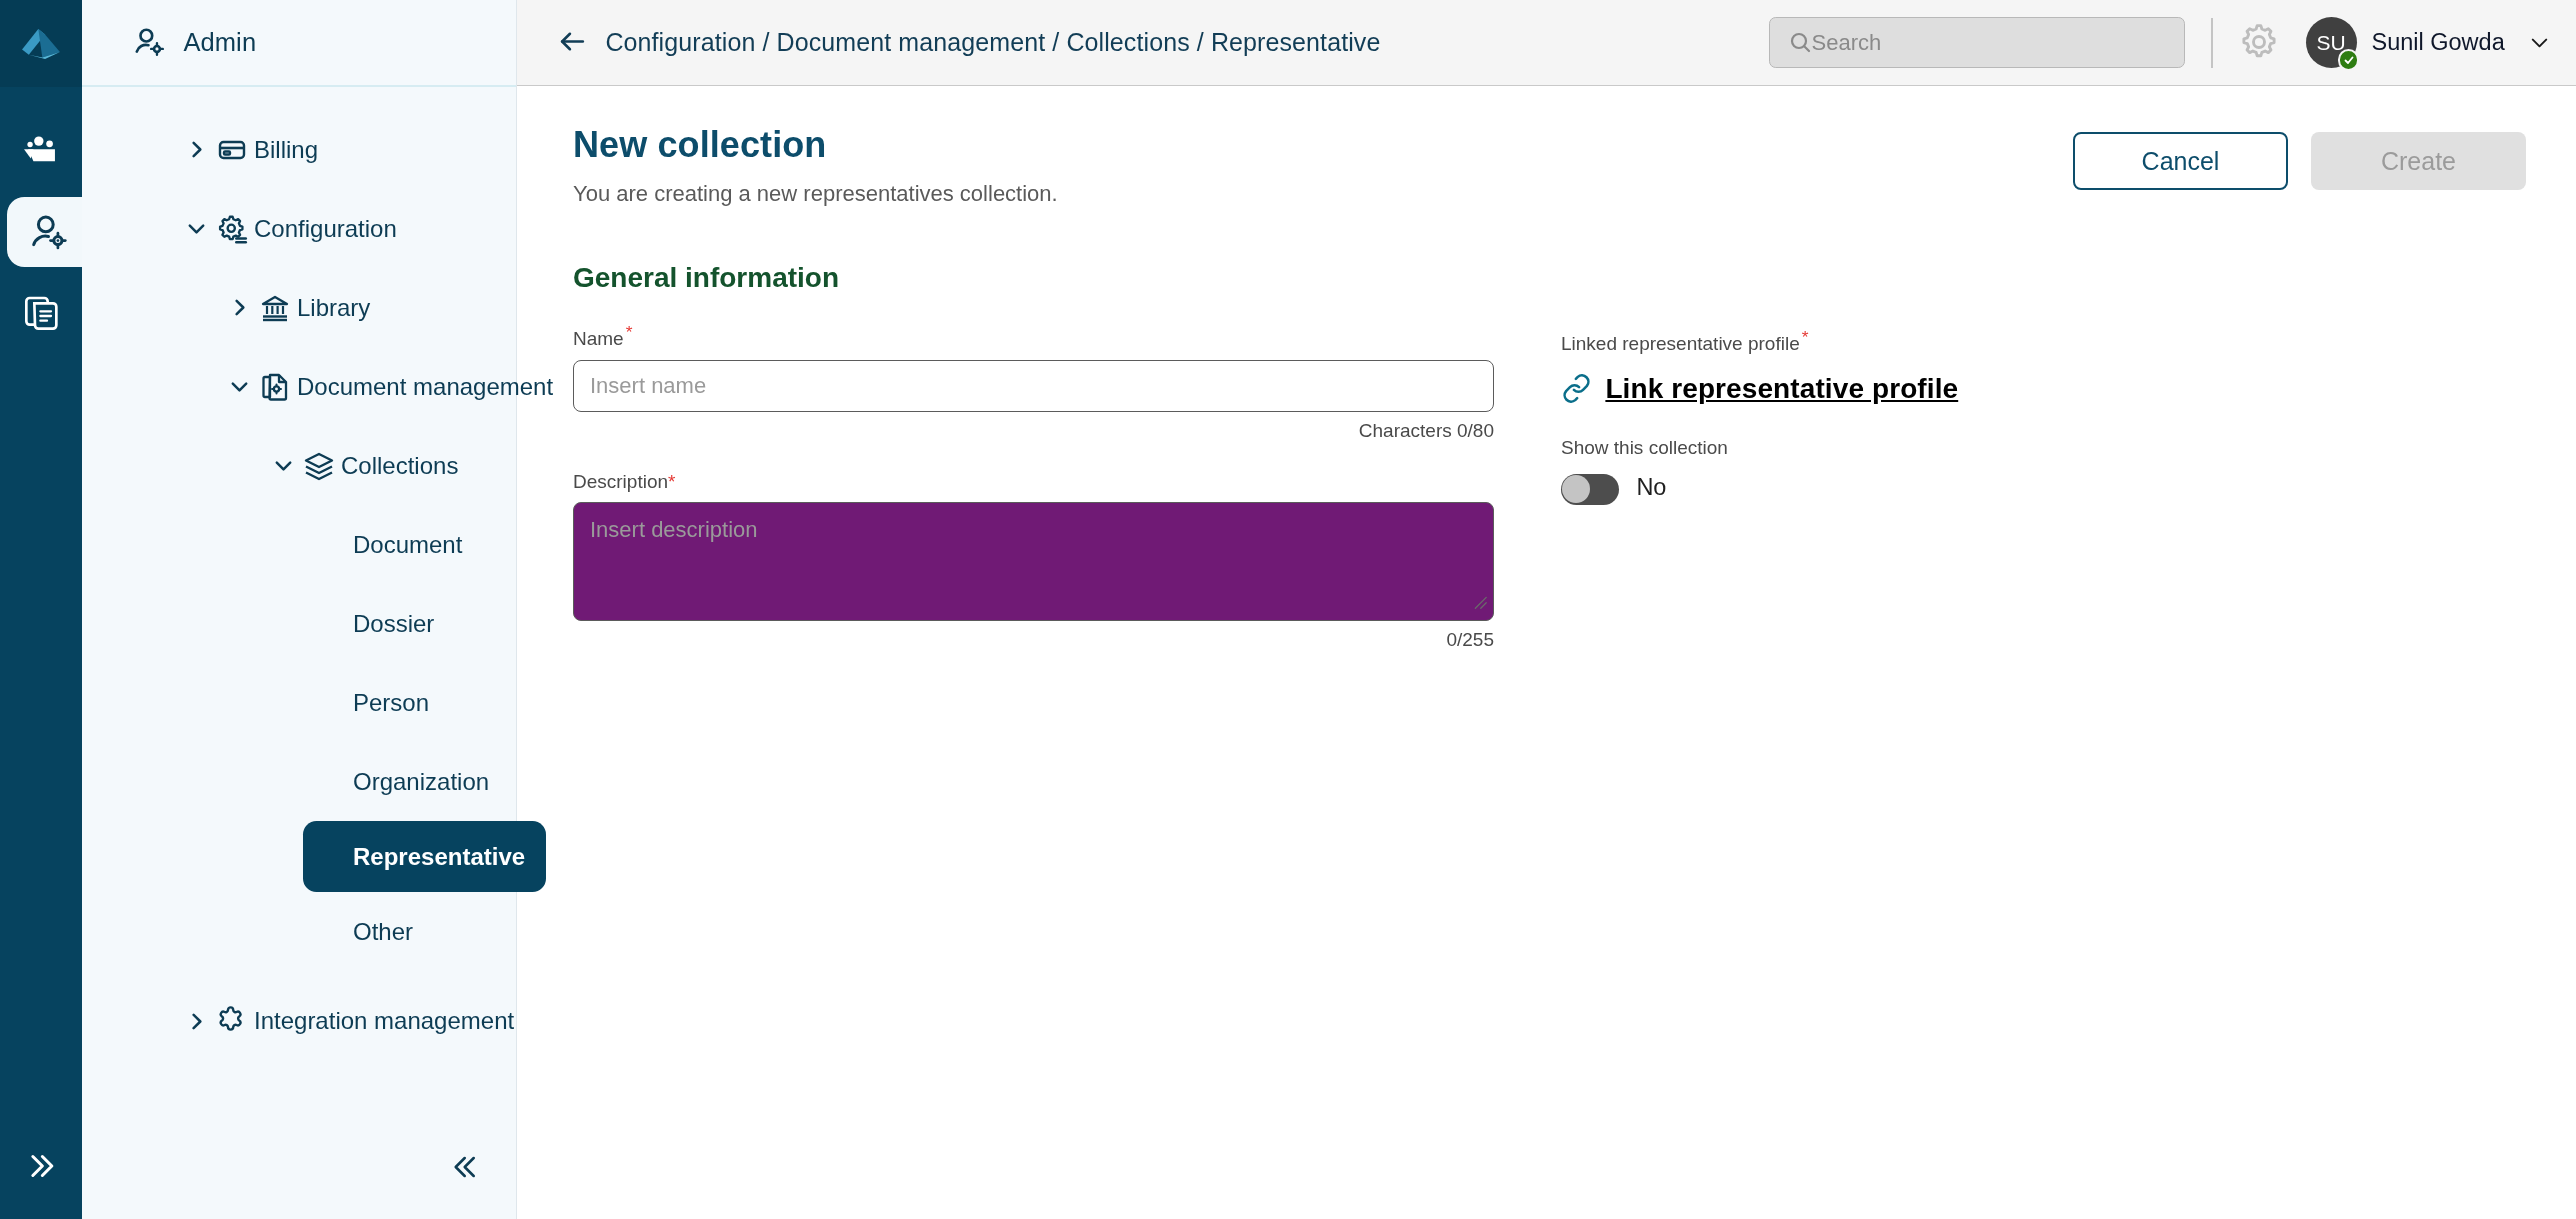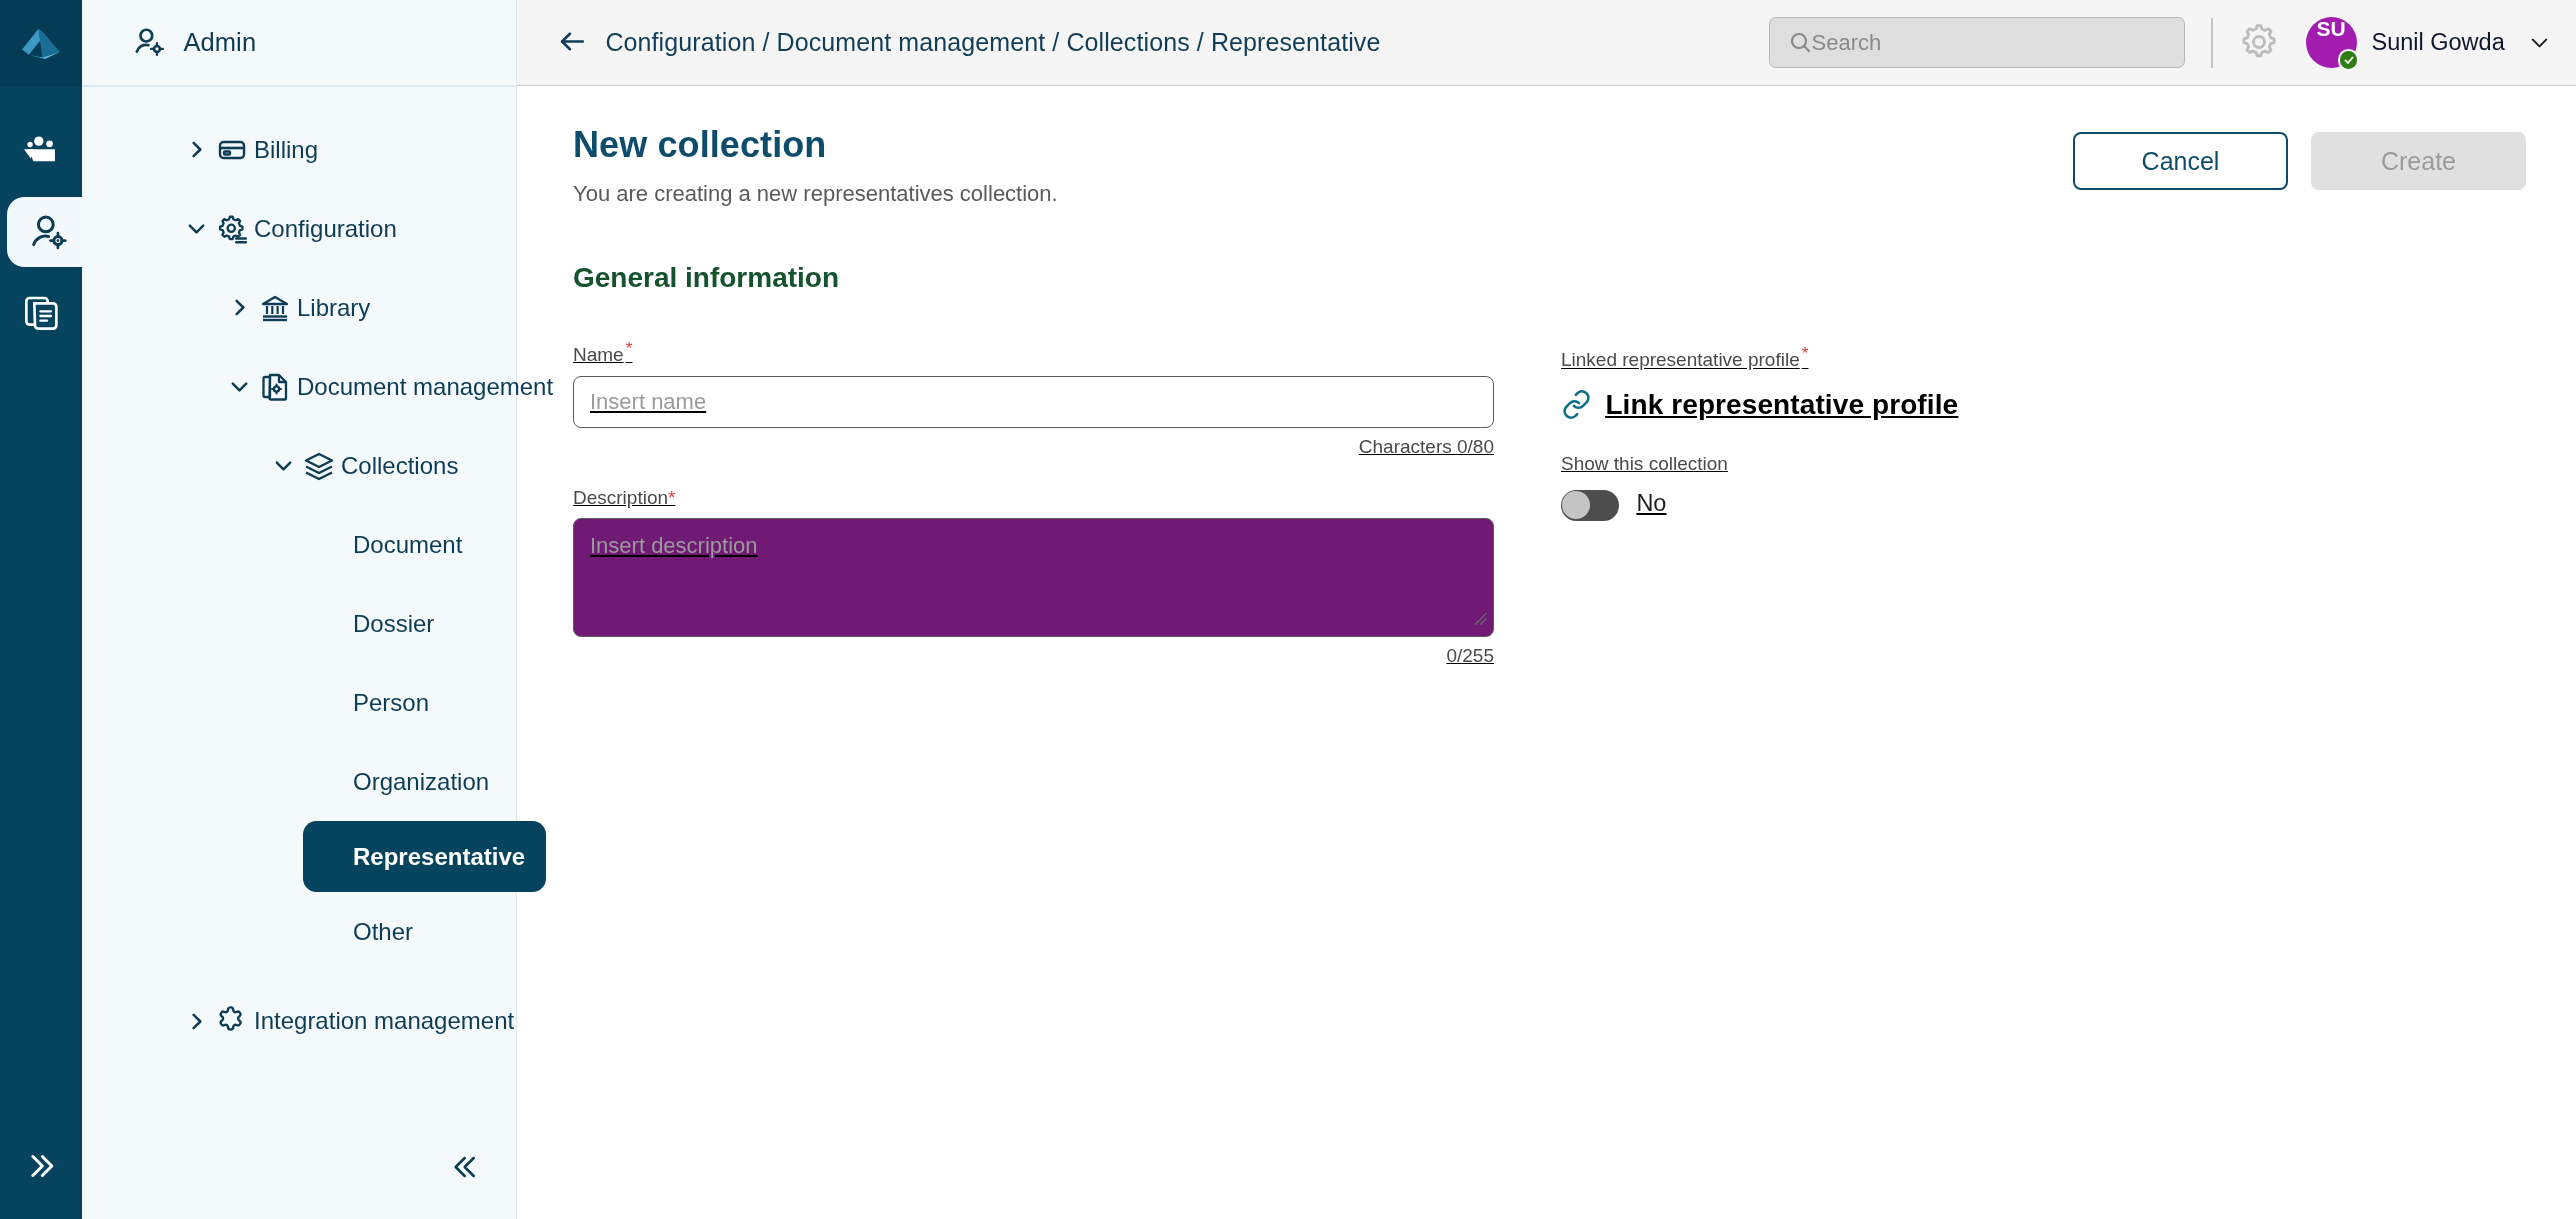--- a/index.html
+++ b/index.html
@@ -104,23 +104,23 @@
     background: #dedede; border: 1.3px solid #b8b8b8; border-radius: 6.7px;
     display: flex; align-items: center; gap: 0; padding: 0 17.4px;
     cursor: text;
   }
   .searchbox .ph { font-size: 22px; color: #8a8a8a; }
   .divider-v { width: 2px; height: 50px; background: #c4c4c4; margin: 0 25.5px; }
   .gear-btn { cursor: pointer; display: flex; align-items: center; }
   .user { display: flex; align-items: center; gap: 14.8px; margin-left: 25.5px; cursor: pointer; }
   .avatar {
     width: 51px; height: 51px; border-radius: 50%;
-    background: #a21caf; color: #fff;
-    display: flex; justify-content: center;
-    font-size: 21px; font-weight: bold; position: relative;
+    background: #404040; color: #fff;
+    display: flex; align-items: center; justify-content: center;
+    font-size: 21px; font-weight: normal; position: relative;
   }
   .avatar .badge {
     position: absolute; right: -2.7px; bottom: -2.7px;
     width: 21.5px; height: 21.5px; border-radius: 50%;
     background: #2e7d12; border: 2px solid #f5f5f5;
     display: flex; align-items: center; justify-content: center;
   }
   .uname { font-size: 23.5px; color: #0f172a; white-space: nowrap; }
   .caret { margin-left: 8px; display: flex; align-items: center; }
 
@@ -133,21 +133,21 @@
   .btn {
     height: 58px; min-width: 215px;
     display: flex; align-items: center; justify-content: center;
     font-size: 25px; border-radius: 8px; cursor: pointer;
   }
   .btn-outline { border: 2.7px solid #0d4d6b; color: #0d4d6b; background: #fff; }
   .btn-disabled { background: #e0e0e0; color: #9b9b9b; border: none; cursor: default; }
 
   .section-title { font-size: 28px; color: #14532d; font-weight: bold; margin-top: 55px; }
 
-  .cols { display: flex; margin-top: 44px; text-decoration: underline; }
+  .cols { display: flex; margin-top: 28px; }
   .col-left { width: 921px; flex: 0 0 921px; }
   .col-right { margin-left: 67px; flex: 1 1 auto; padding-top: 5.4px; }
 
   .field-label { font-size: 19px; color: #4a4a4a; }
   .req { color: #e53935; font-size: 17.4px; vertical-align: super; margin-left: 2px; }
   .req-inline { color: #e53935; font-size: 19px; }
 
   .text-input {
     width: 921px; height: 52px;
     border: 1.3px solid #5b5b5b; border-radius: 8px;

